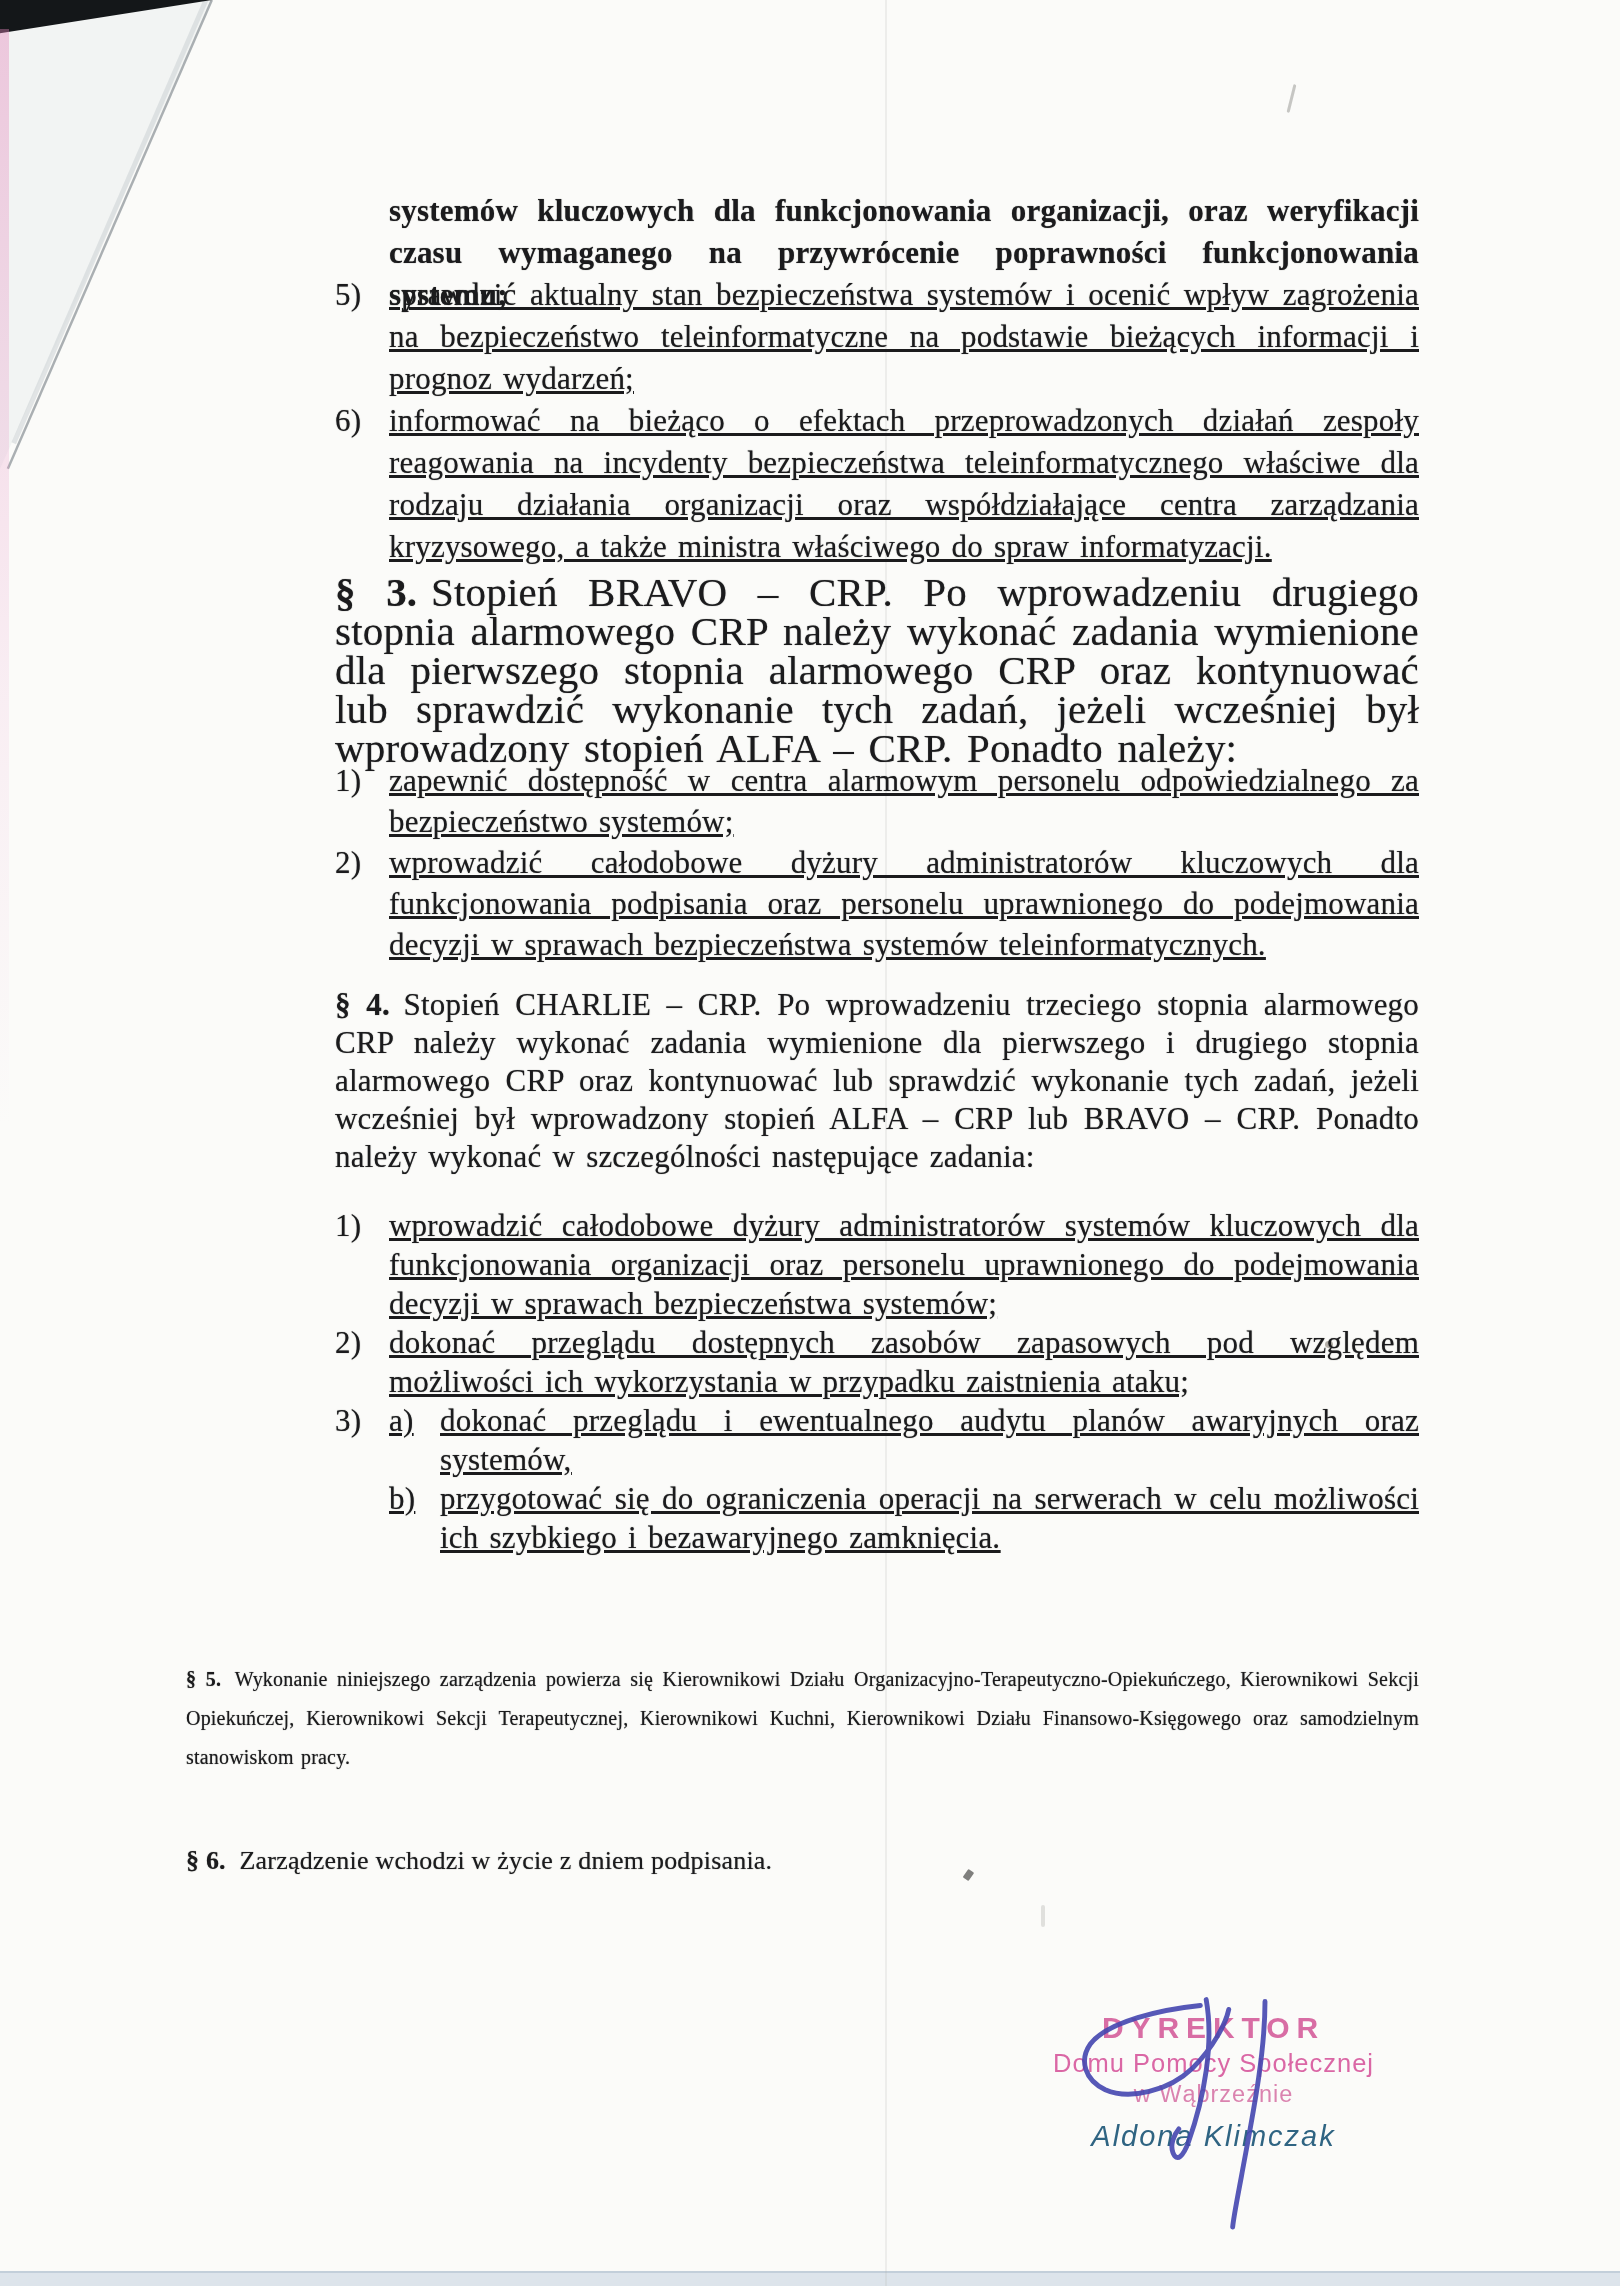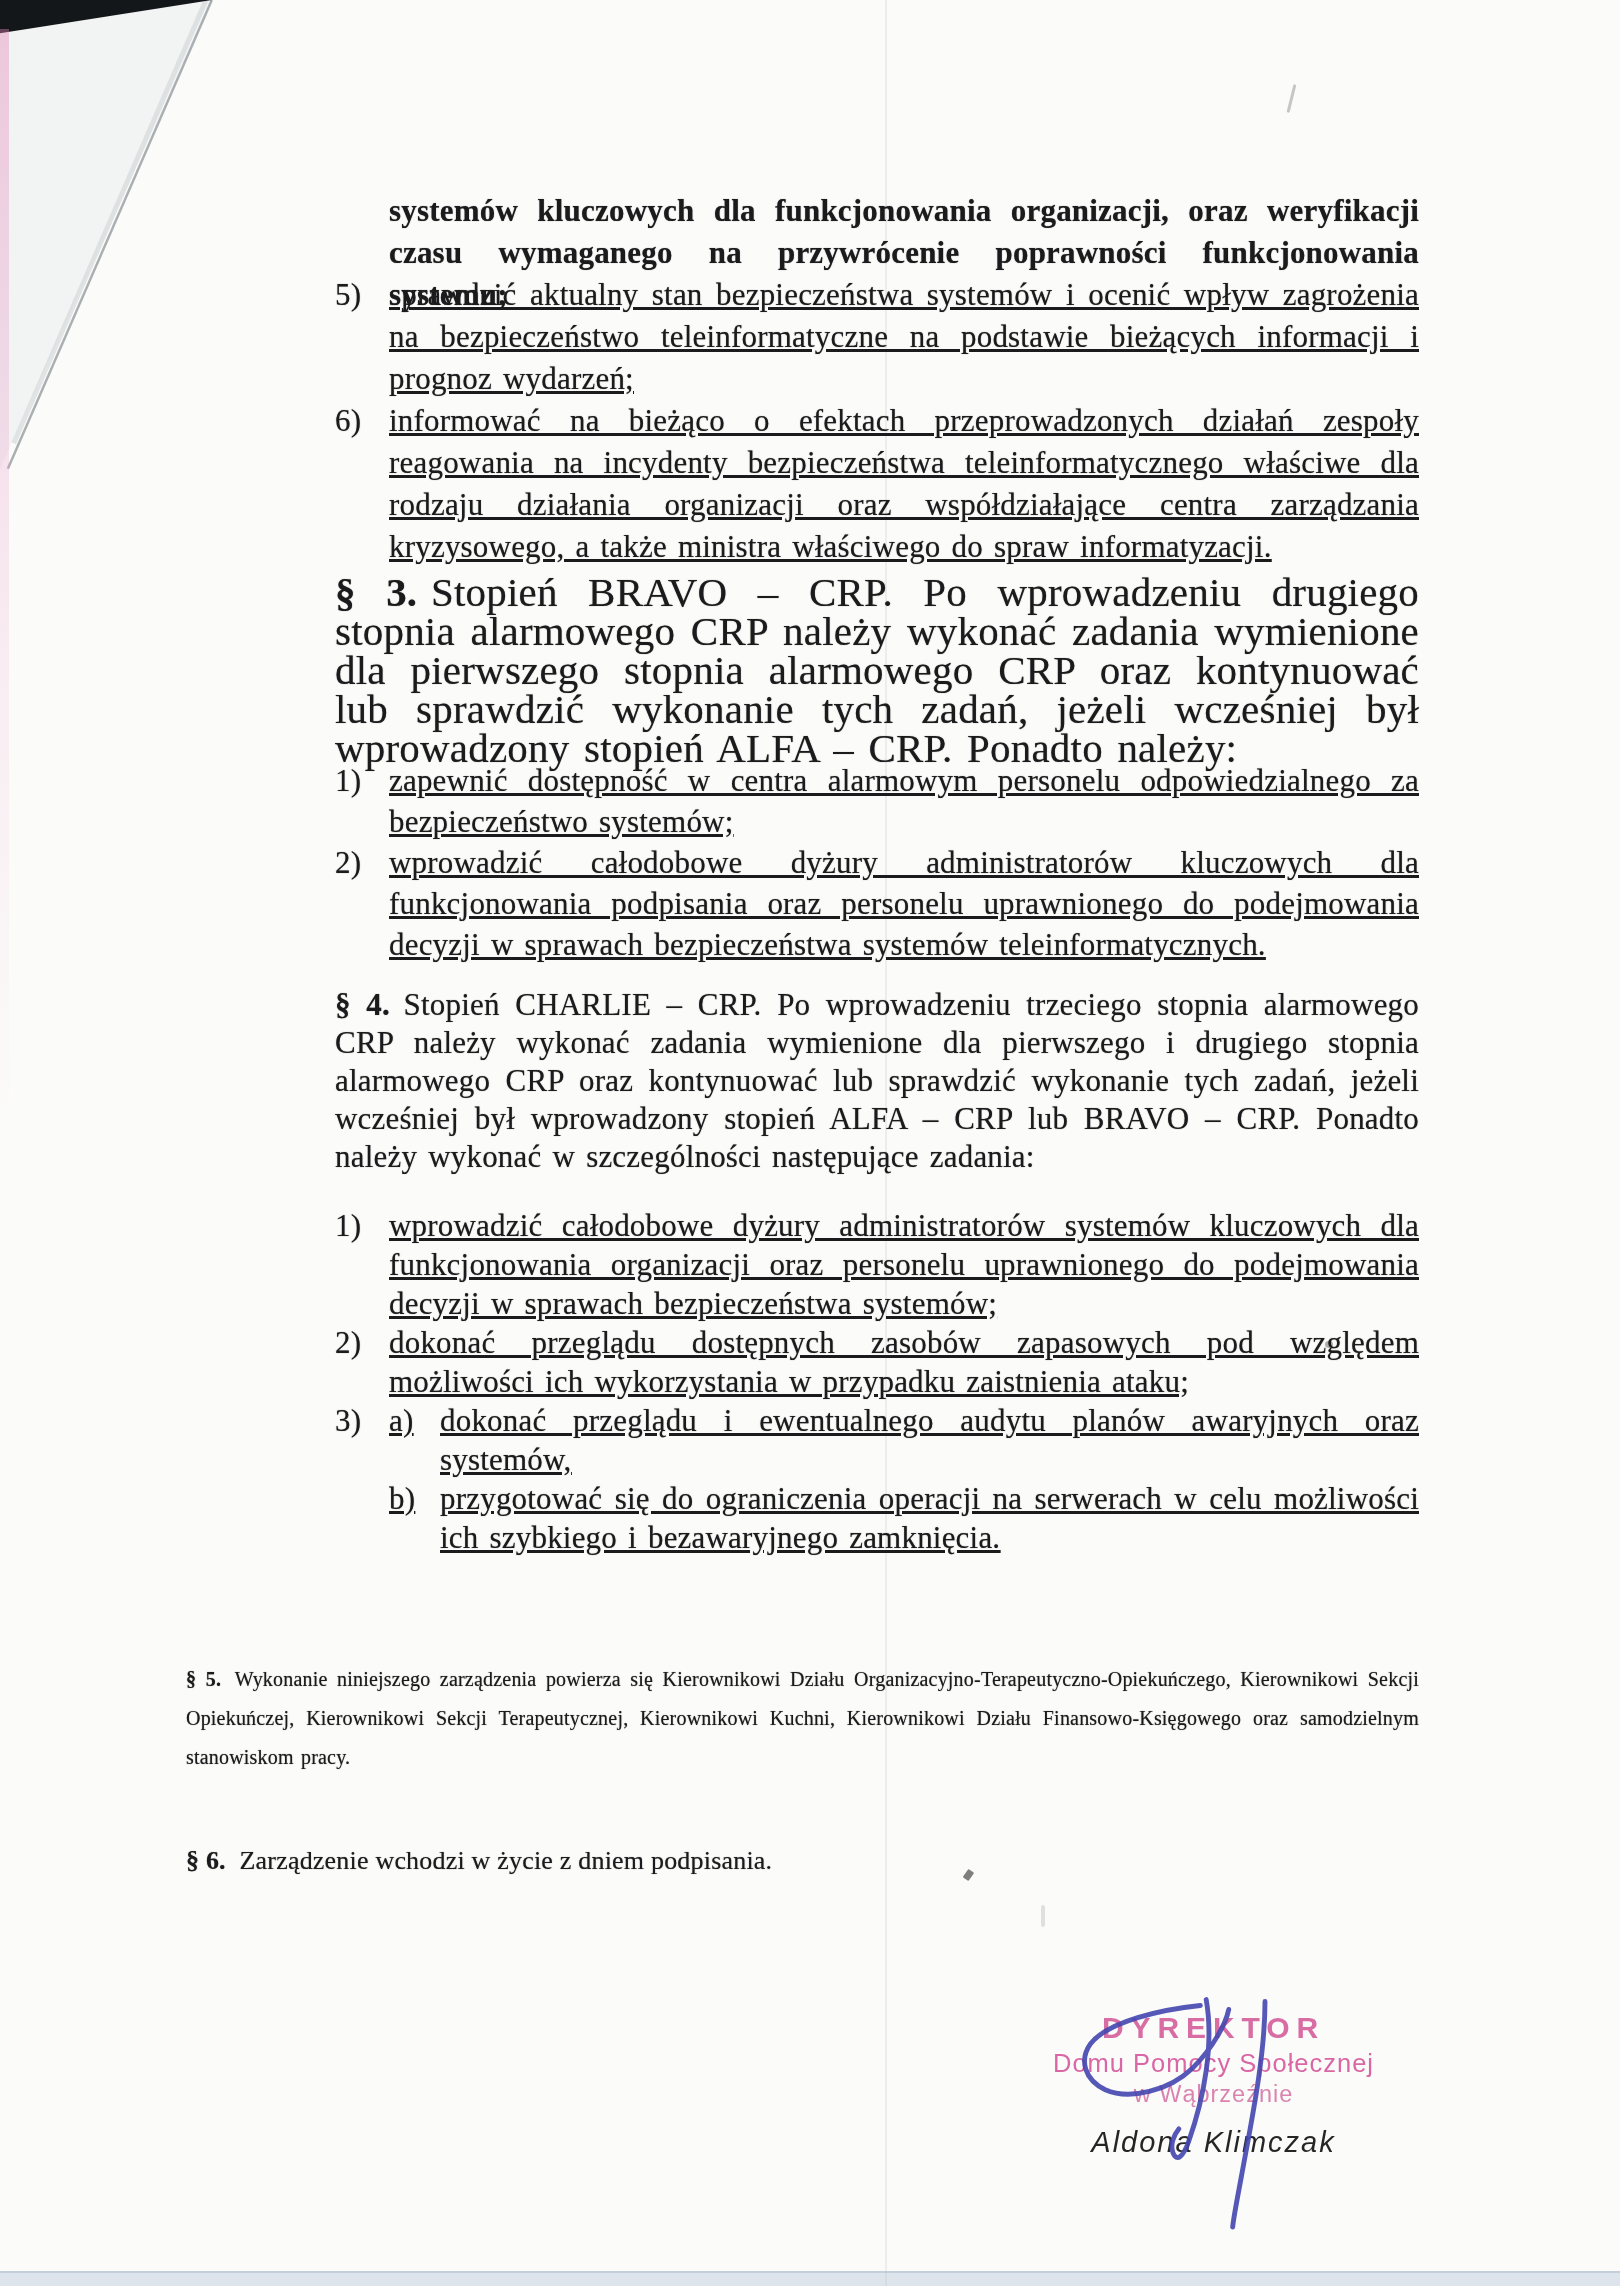--- a/index.html
+++ b/index.html
@@ -31,21 +31,21 @@
   .sub .subnum{flex:0 0 51px;}
   
   .stamp{
     top:2011px;left:1047px;width:333px;text-align:center;
     font-family:"Liberation Sans","DejaVu Sans",sans-serif;
     color:#d6559377;
   }
   .stamp .s1{font-size:30px;font-weight:700;letter-spacing:6.9px;color:#d14e92;opacity:.82;}
   .stamp .s2{font-size:25.5px;margin-top:3.9px;color:#d6539a;opacity:.88;letter-spacing:1px;}
   .stamp .s3{font-size:23.5px;margin-top:2.9px;color:#d05b97;opacity:.75;letter-spacing:1px;}
-  .stamp .s4{font-size:29px;font-style:italic;margin-top:18px;color:#000000;opacity:.85;letter-spacing:2px;}
+  .stamp .s4{font-size:29px;font-style:italic;margin-top:12px;color:#0c4a6e;opacity:.85;letter-spacing:2px;}
   .sig-svg{top:1980px;left:1059px;pointer-events:none;}
   
   .corner-svg{top:0;left:0;}
   .left-edge{top:29px;left:0;width:8.8px;height:1098px;
     background:linear-gradient(to bottom,rgba(228,133,187,.40),rgba(238,176,214,.18) 60%,rgba(238,176,214,0));}
   .bottom-strip{left:0;bottom:0;width:1620px;height:13.7px;background:#dde4eb;border-top:2px solid #c3cfda;}
   .crease{top:0;left:885px;width:2px;height:2287px;background:rgba(175,180,170,.18);}
   .scratch{top:84px;left:1290px;width:2.9px;height:29px;background:#9a9a98;opacity:.55;border-radius:2px;transform:rotate(14deg);}
   .speck1{top:1870px;left:965px;width:6.9px;height:9.8px;background:#4a4a48;opacity:.7;border-radius:1px;transform:rotate(35deg);}
   .speck2{top:1341px;left:1325px;width:7.8px;height:6.9px;background:#6b6358;opacity:.5;border-radius:50%;}

